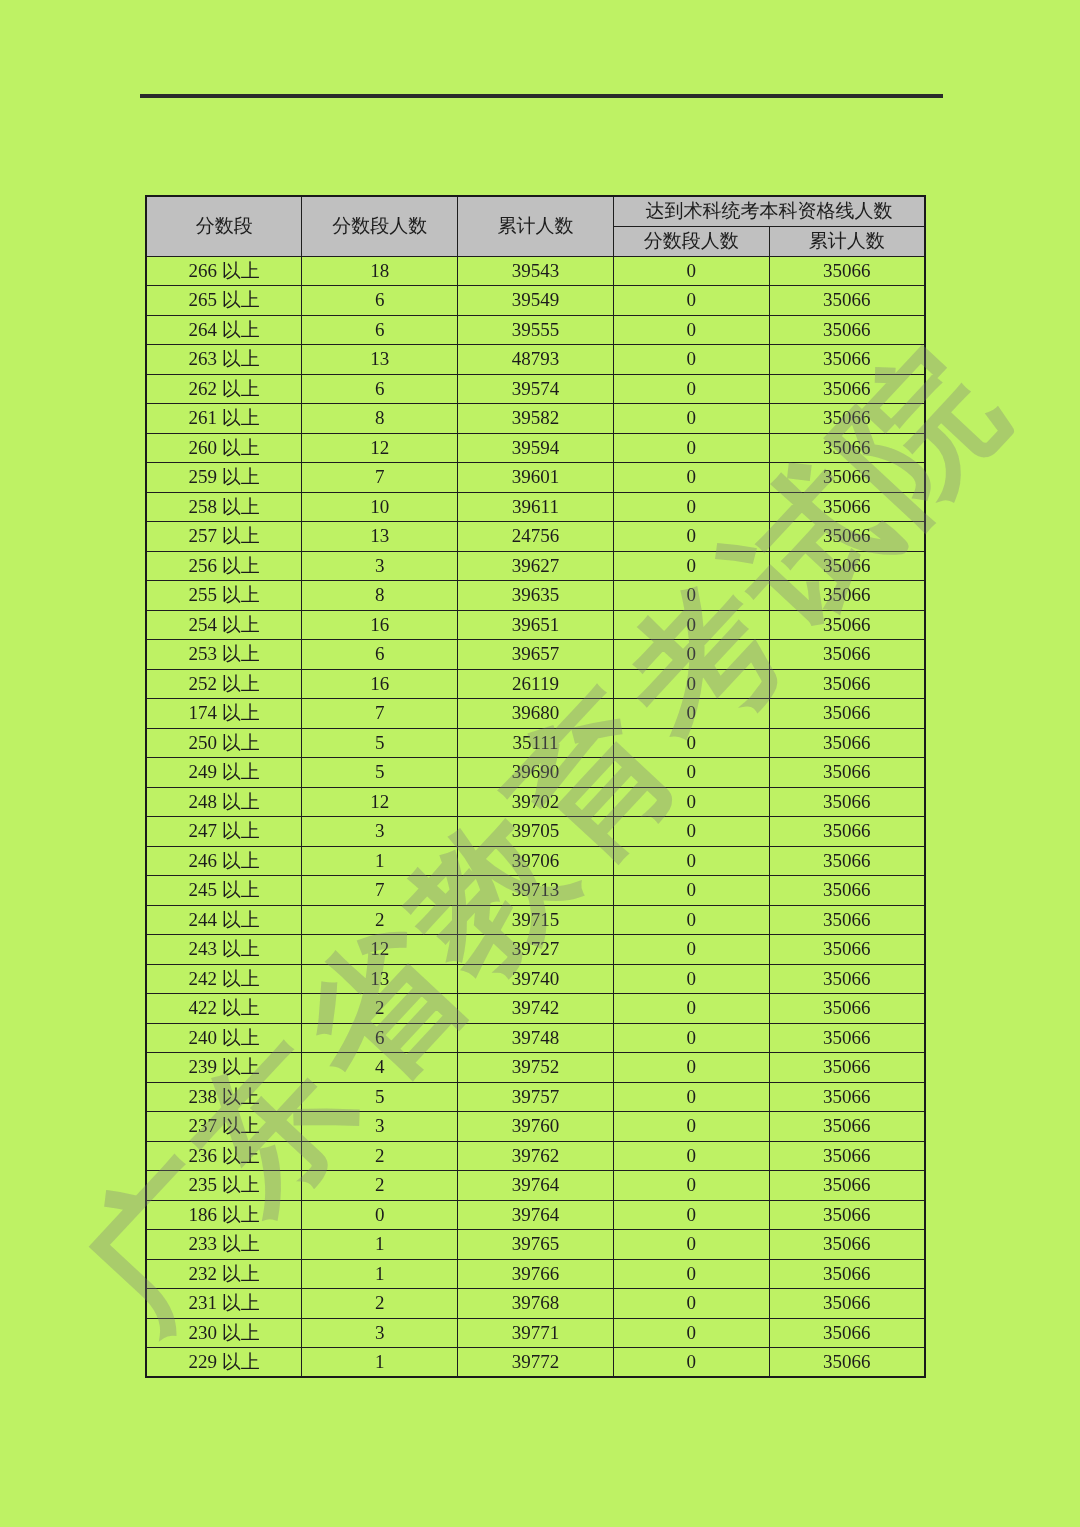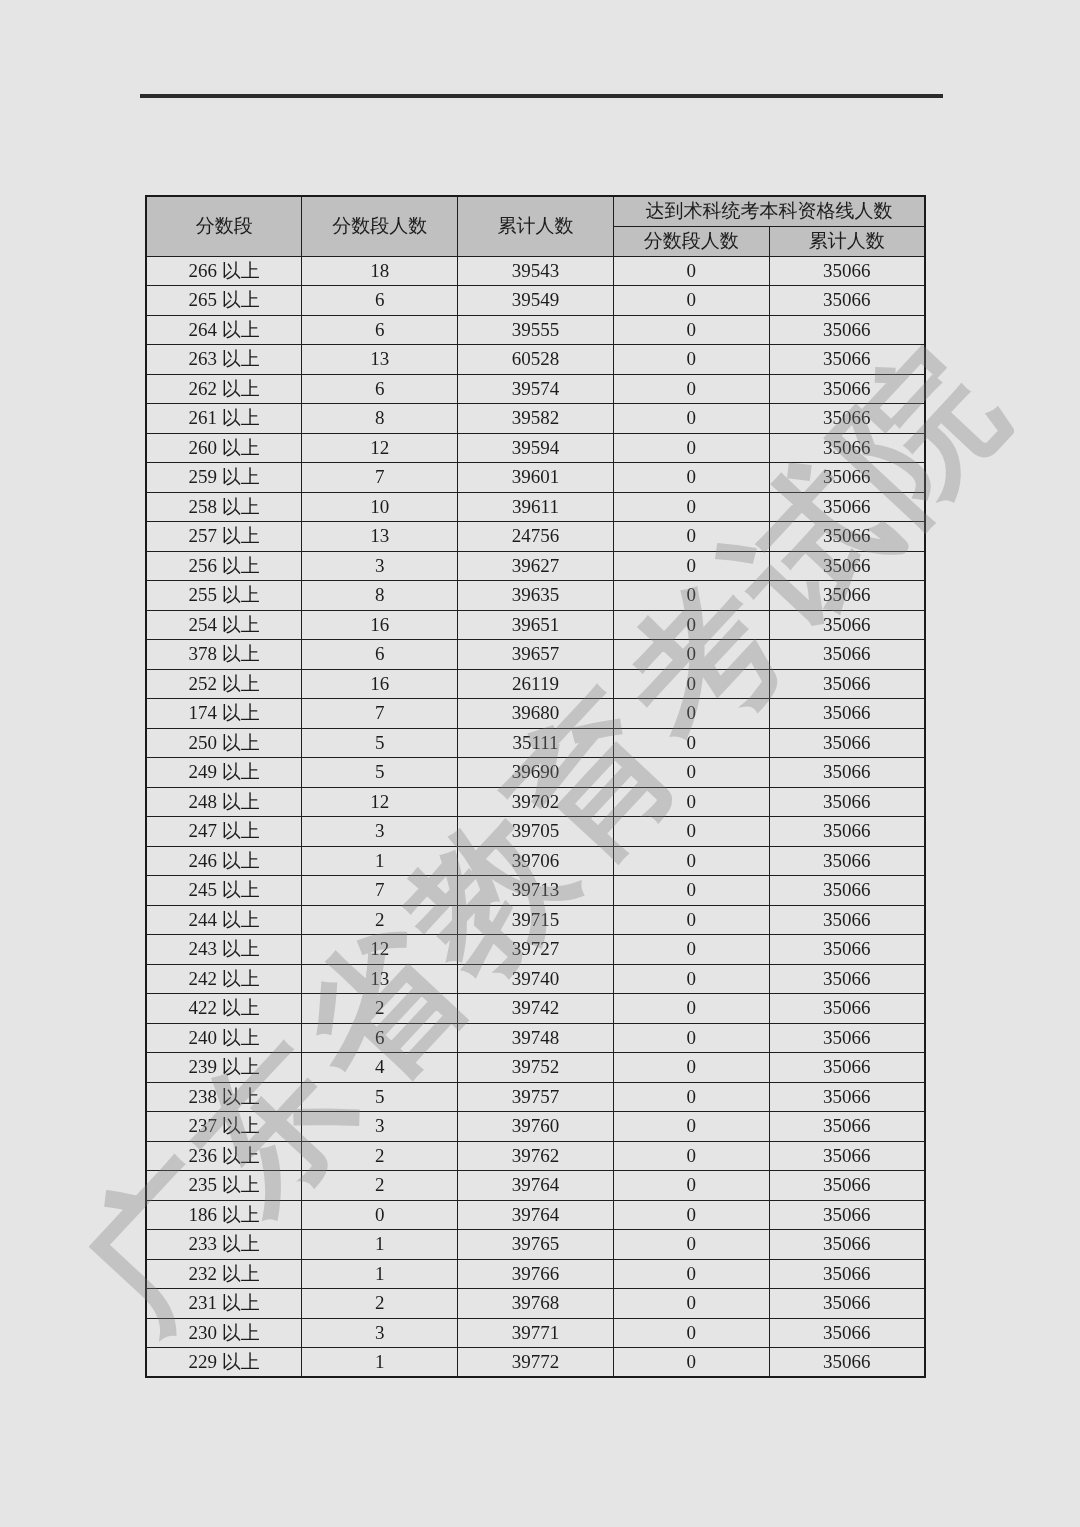--- a/index.html
+++ b/index.html
@@ -5,21 +5,21 @@
   * { margin: 0; padding: 0; box-sizing: border-box; }
   html, body {
     width: 1080px; height: 1527px;
     background: #ffffff;
     font-family: "Liberation Serif", "DejaVu Serif", serif;
     overflow: hidden;
   }
   .page {
     position: relative;
     width: 1080px; height: 1527px;
-    background: #e5e5e5;
+    background: #bef264;
     overflow: hidden;
     padding-left: 40px;
   }
   .top-rule {
     position: absolute;
     left: 140px; top: 94px;
     width: 803px; height: 4px;
     background: #2b2b2b;
   }
   .table-wrap {
@@ -118,21 +118,21 @@
           <tr>
             <td>264 以上</td>
             <td>6</td>
             <td>39555</td>
             <td>0</td>
             <td>35066</td>
           </tr>
           <tr>
             <td>263 以上</td>
             <td>13</td>
-            <td>60528</td>
+            <td>48793</td>
             <td>0</td>
             <td>35066</td>
           </tr>
           <tr>
             <td>262 以上</td>
             <td>6</td>
             <td>39574</td>
             <td>0</td>
             <td>35066</td>
           </tr>
@@ -186,21 +186,21 @@
             <td>35066</td>
           </tr>
           <tr>
             <td>254 以上</td>
             <td>16</td>
             <td>39651</td>
             <td>0</td>
             <td>35066</td>
           </tr>
           <tr>
-            <td>378 以上</td>
+            <td>253 以上</td>
             <td>6</td>
             <td>39657</td>
             <td>0</td>
             <td>35066</td>
           </tr>
           <tr>
             <td>252 以上</td>
             <td>16</td>
             <td>26119</td>
             <td>0</td>

